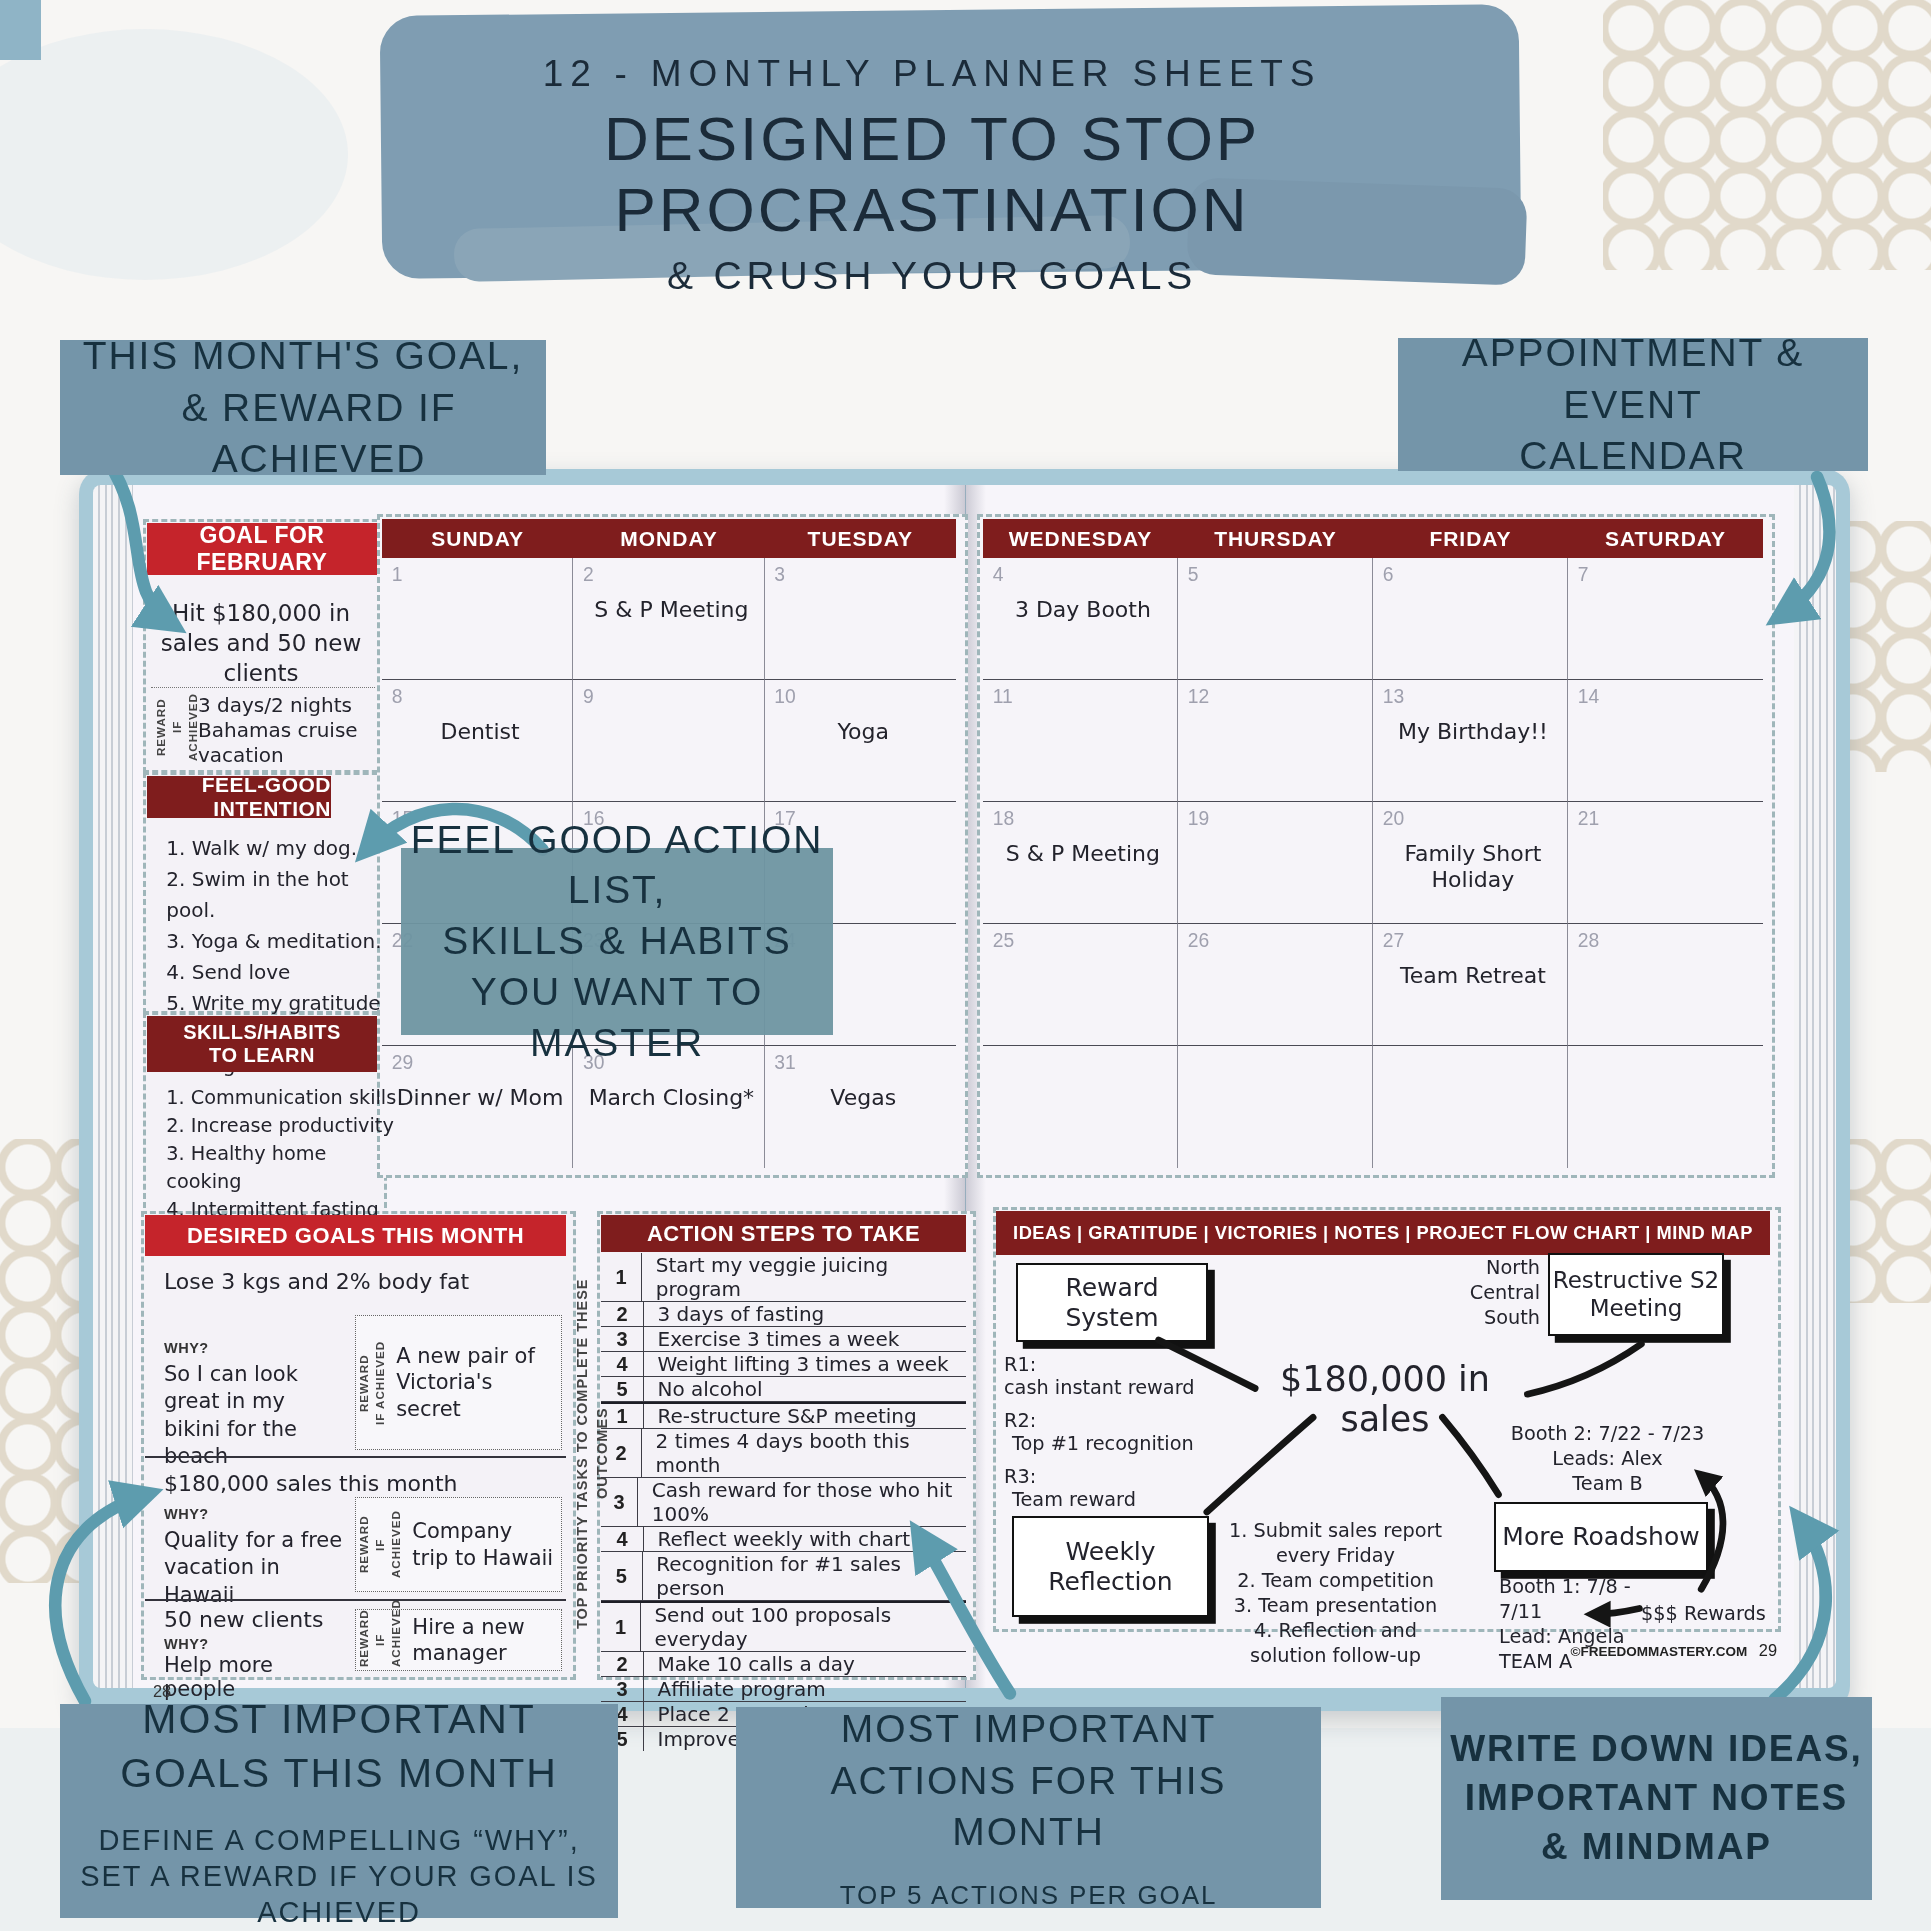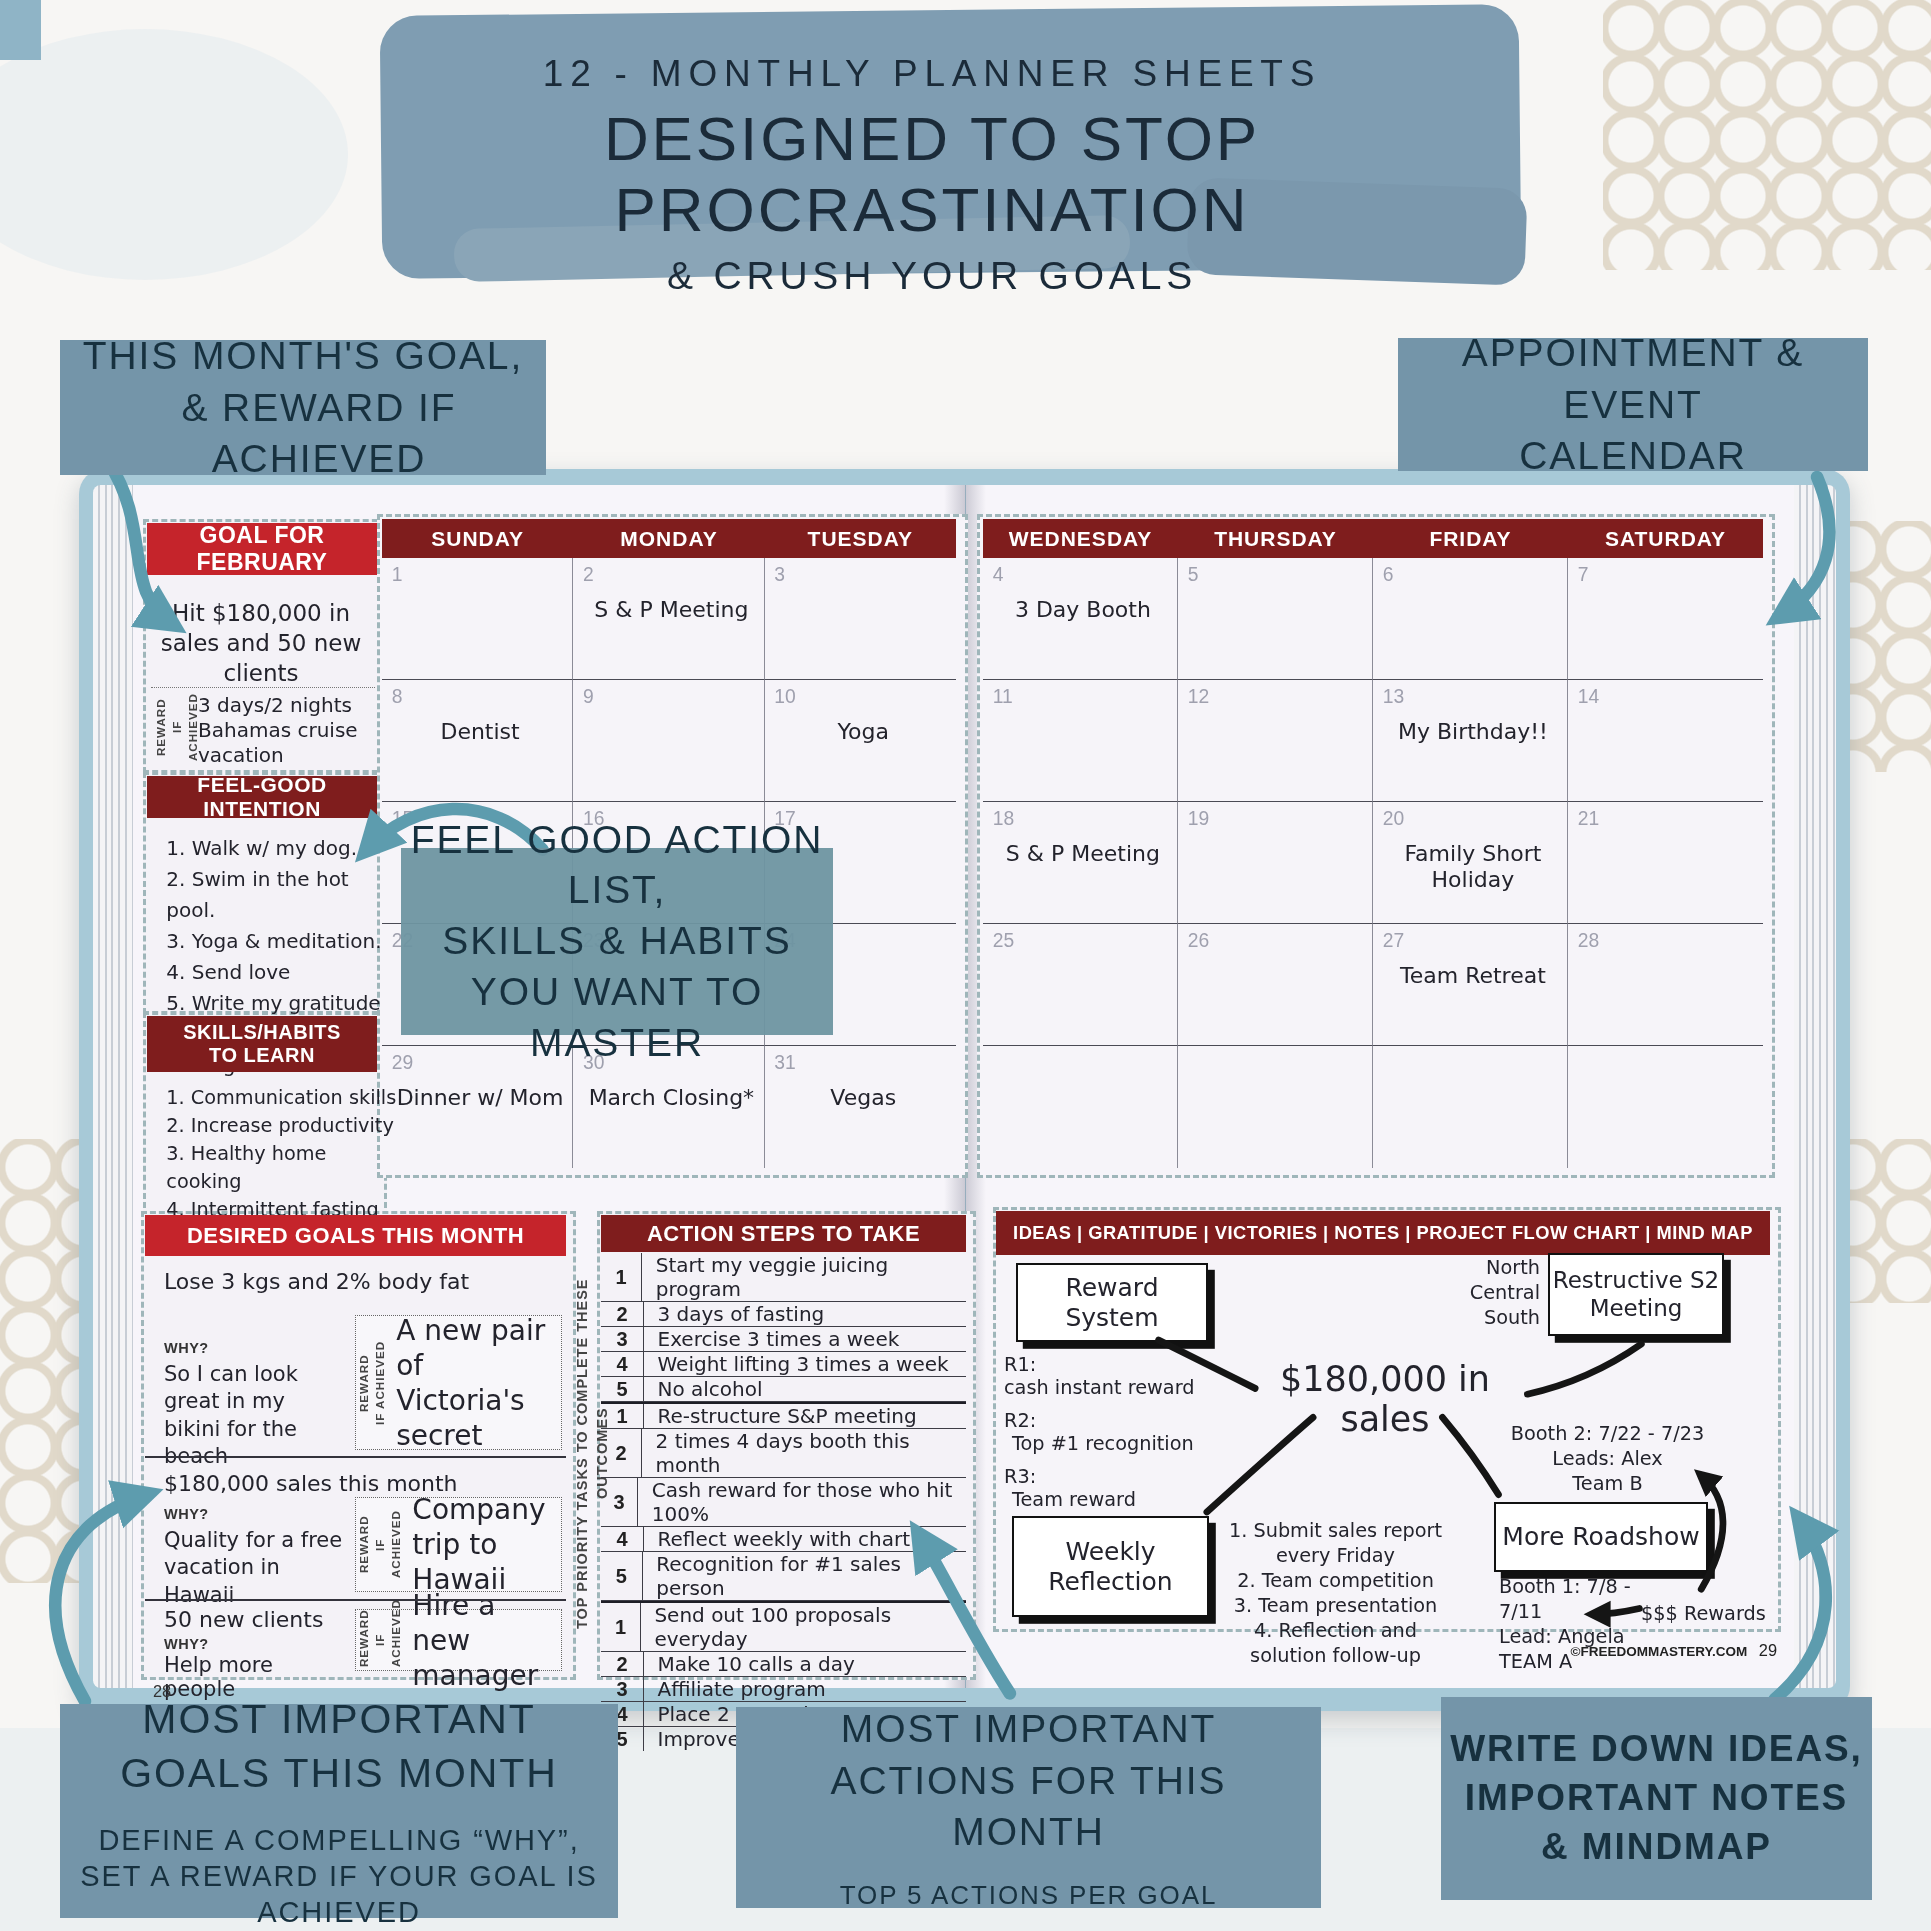--- a/index.html
+++ b/index.html
@@ -44,21 +44,21 @@
   .evt{display:block;text-align:center;margin-top:11.6px;font-size:22px;line-height:1.15;}
   
   .note-list{padding:9.7px 5.8px 0 19.3px;z-index:7;position:absolute;}
   .note-list>div{font-size:20px;line-height:1.55;}
   
   .vlabel{writing-mode:vertical-rl;transform:rotate(180deg);white-space:pre-line;font-size:11.6px;font-weight:bold;
           color:#444;letter-spacing:1px;text-align:center;line-height:1.4;}
   
   .whylbl{font-size:14.5px;font-weight:bold;color:#333;letter-spacing:0.5px;}
   .rewardbox{border:1.9px dotted #666;display:flex;align-items:center;background:rgba(255,255,255,.4);}
-  .rewardbox .txt{font-size:28px;line-height:1.25;padding:5.8px 7.7px;}
+  .rewardbox .txt{font-size:21px;line-height:1.25;padding:5.8px 7.7px;}
   .sepline{background:#33333c;height:1.9px;z-index:8;}
   
   #as-rows{display:flex;flex-direction:column;}
   .as-row{flex:1;display:flex;align-items:stretch;border-bottom:1.4px solid #3d3d46;}
   .as-row:last-child{border-bottom:none;}
   .as-sep{border-top:2.9px solid #1e1e26;}
   .as-num{width:42px;display:flex;align-items:center;justify-content:center;font-size:20px;font-weight:bold;
           color:#222;border-right:1.9px solid #3d3d46;}
   .as-text{display:flex;align-items:center;padding-left:13.5px;font-size:20px;}
   
@@ -110,21 +110,21 @@
 
   <div class="abs dashedbox" data-name="goal-for-february-box" style="left:143px;top:519px;width:238px;height:248px;background:#f4f2f7;"></div>
   <div class="abs hdr-red" data-name="goal-for-february-header" style="left:147px;top:523px;width:230px;height:52px;font-size:23px;">GOAL FOR FEBRUARY</div>
   <div class="abs hand z7" data-name="goal-for-february-text" style="left:154px;top:599px;width:214px;font-size:23px;line-height:1.3;text-align:center;">Hit $180,000 in sales and 50 new clients</div>
   <div class="abs z7" data-name="goal-reward-divider" style="left:151px;top:687px;width:224px;border-top:1.9px dotted #777;"></div>
   <div class="abs z7 vlabel" data-name="goal-reward-label" style="left: 153px; top: 693px; height: 68px; white-space: pre-line;">REWARD
 IF ACHIEVED</div>
   <div class="abs hand z7" data-name="goal-reward-text" style="left:198px;top:693px;width:174px;font-size:20px;line-height:1.25;">3 days/2 nights Bahamas cruise vacation</div>
 
   <div class="abs dashedbox" data-name="feel-good-intention-box" style="left:143px;top:772px;width:238px;height:236px;background:#f4f2f7;"></div>
-  <div class="abs hdr-black" data-name="feel-good-intention-header" style="left:147px;top:776px;width:230px;height:42px;font-size:21px;">FEEL-GOOD INTENTION</div>
+  <div class="abs hdr-black" data-name="feel-good-intention-header" style="left:147px;top:776px;width:184px;height:42px;font-size:21px;text-align:right;">FEEL-GOOD INTENTION</div>
   <div class="note-list hand" data-name="feel-good-intention-list" style="left:147px;top:823px;width:230px;">
       <div data-name="feel-good-item">1. Walk w/ my dog.</div>
       <div data-name="feel-good-item">2. Swim in the hot pool.</div>
       <div data-name="feel-good-item">3. Yoga &amp; meditation.</div>
       <div data-name="feel-good-item">4. Send love</div>
       <div data-name="feel-good-item">5. Write my gratitude list.</div>
       <div data-name="feel-good-item">6. Sing &amp; dance.</div>
     </div>
 
   <div class="abs dashedbox" data-name="skills-habits-box" style="left:143px;top:1012px;width:238px;height:199px;background:#f4f2f7;"></div>

